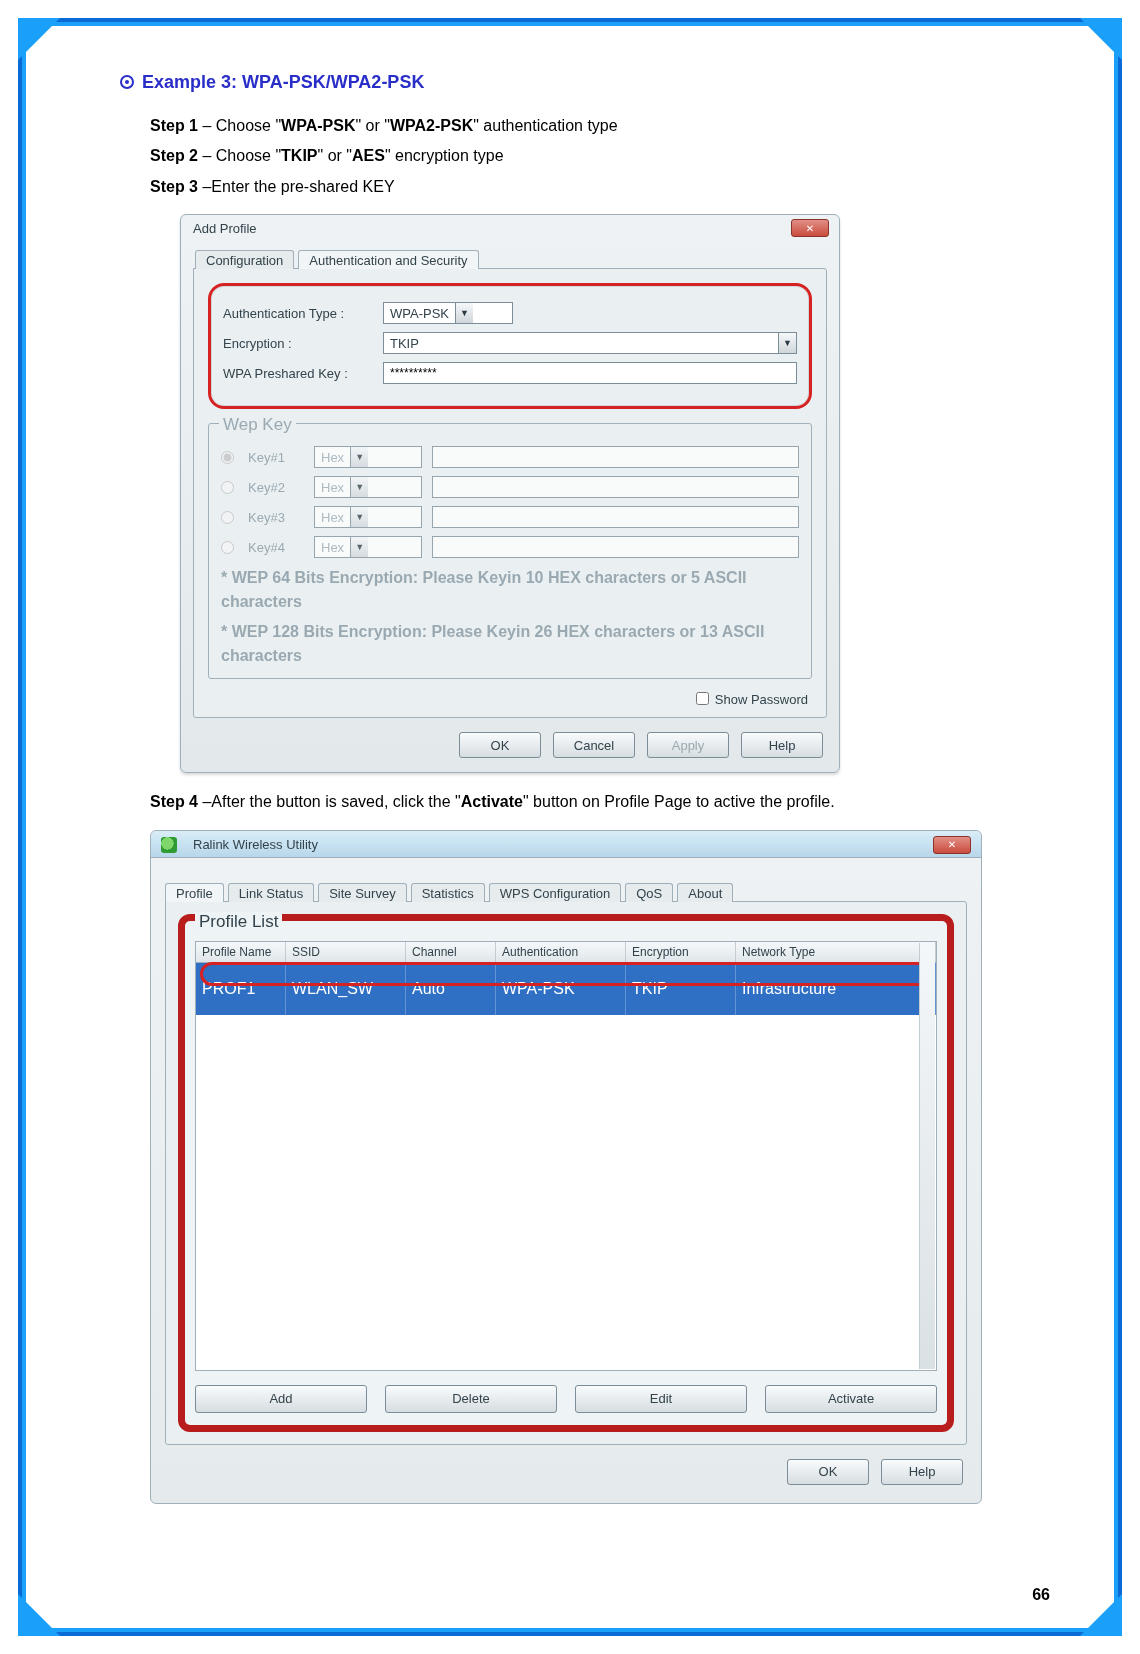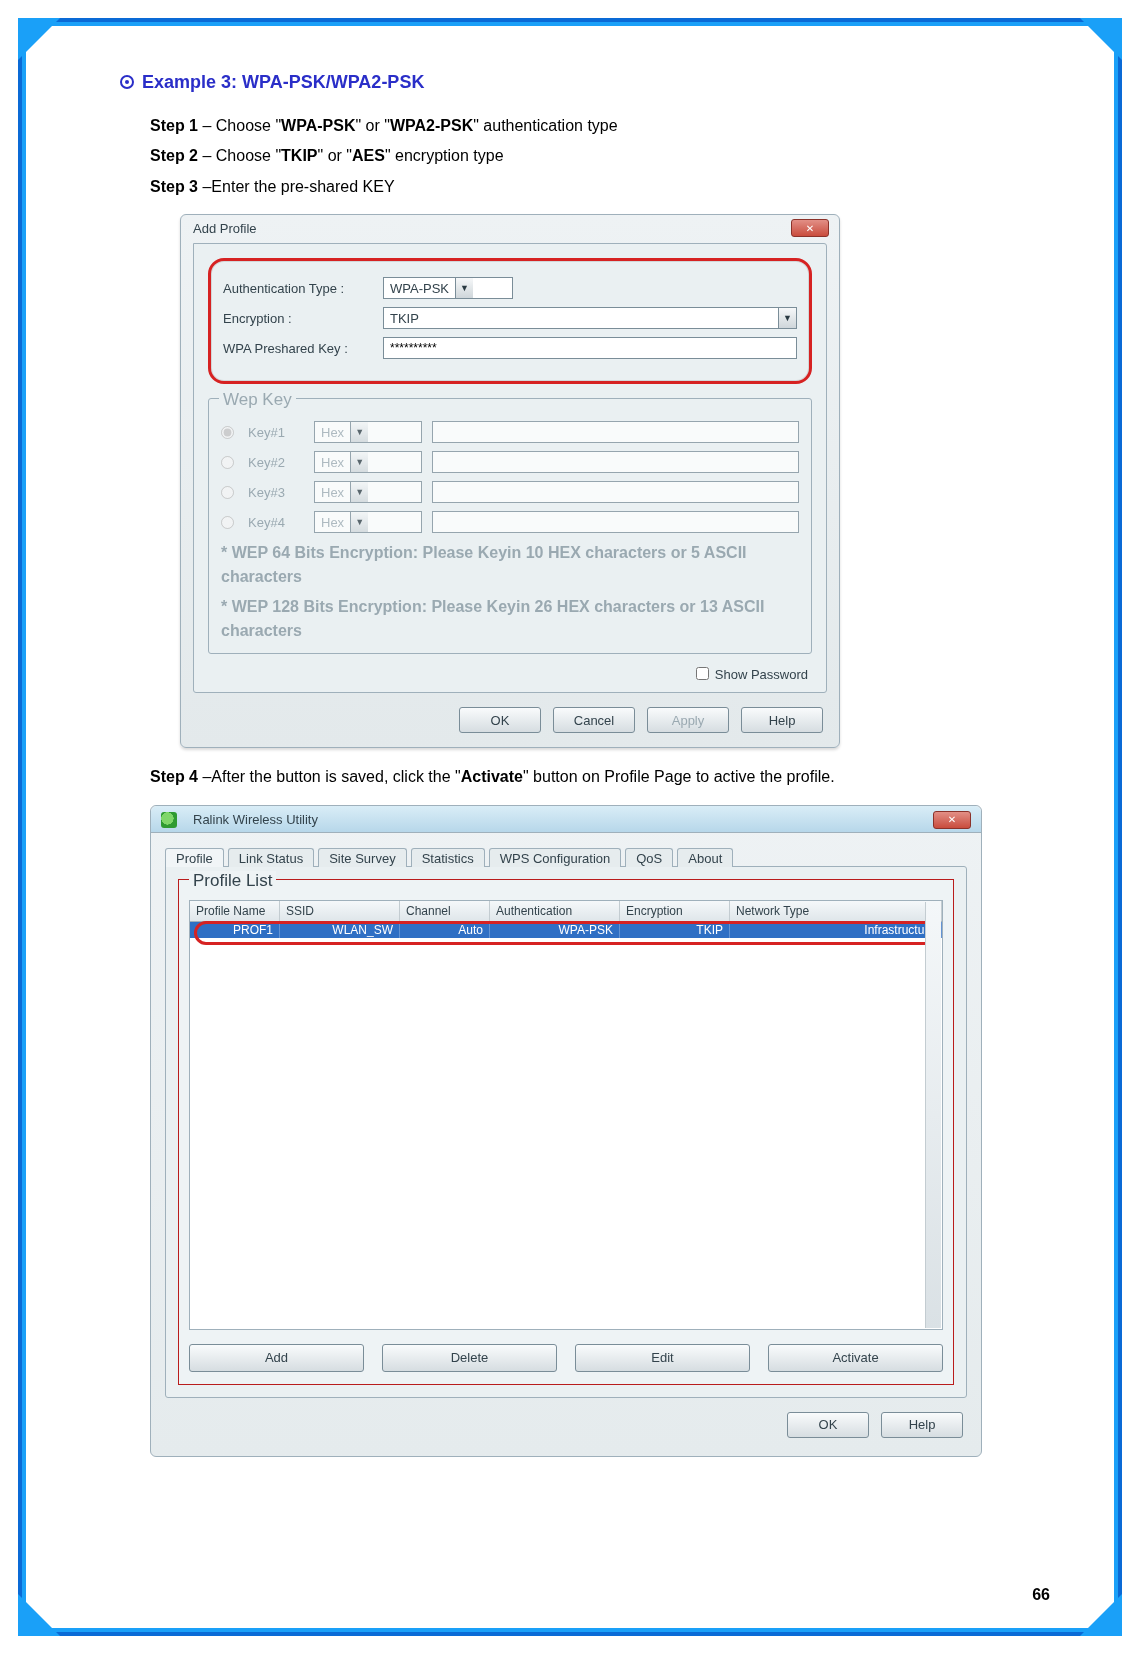--- a/index.html
+++ b/index.html
@@ -219,31 +219,31 @@
   .util-close {
     margin-left: auto;
     width: 38px; height: 18px;
     border-radius: 3px;
     background: linear-gradient(#e28f86,#c94c3d);
     border: 1px solid #8b322a;
     color: #fff; font-size: 10px;
     display: flex; align-items: center; justify-content: center;
   }
   .util-body { padding: 8px 14px 14px; }
-  .util-tabs { display: flex; gap: 4px; font-size: 13px; margin-top: 6px; }
+  .util-tabs { display: flex; gap: 4px; font-size: 13px; margin-top: 16px; }
   .util-tabs .tab { font-size: 13px; }
   .util-panel {
     border: 1px solid #9fb0bb;
     background: #eaf0f2;
     border-radius: 0 3px 3px 3px;
     padding: 12px;
   }
   .profile-list-group {
-    border: 1px solid #b91c1c;
-    border-radius: 0;
+    border: 7px solid #b91c1c;
+    border-radius: 12px;
     position: relative;
     padding: 14px 10px 12px;
     background: #eef3f5;
   }
   .profile-list-group .group-title { background: #eef3f5; color: #33434c; }
 
   .table-wrap {
     position: relative;
     background: #ffffff;
     border: 1px solid #9fb0bb;
@@ -270,21 +270,21 @@
     border: 3px solid #d62222;
     border-radius: 14px;
     pointer-events: none;
   }
   .trow {
     display: grid;
     grid-template-columns: 90px 120px 90px 130px 110px 1fr;
     background: #2f6fc4;
     color: #ffffff;
   }
-  .trow div { padding: 1px 6px; font-size: 12px; border-right: 1px solid rgba(255,255,255,.25); text-align: right; }
+  .trow div { padding: 17px 6px; font-size: 16px; border-right: 1px solid rgba(255,255,255,.25); }
   .scroll-stub {
     position: absolute;
     right: 1px; top: 1px; bottom: 1px; width: 16px;
     background: linear-gradient(#f4f7f9,#dae1e5);
     border-left: 1px solid #c3ccd1;
   }
 
   .profile-buttons {
     display: grid;
     grid-template-columns: repeat(4,1fr);
@@ -326,20 +326,24 @@
   <div class="step">
     <b>Step 3</b><span> –Enter the pre-shared KEY</span>
   </div>
 
   <div class="dialog">
     <div class="dlg-titlebar">
       <span>Add Profile</span>
       <div class="dlg-close">✕</div>
     </div>
     <div class="dlg-body">
+      <div class="tabs">
+        <div class="tab">Configuration</div>
+        <div class="tab active">Authentication and Security</div>
+      </div>
       <div class="tab-panel">
         <div class="highlight-group">
           <div class="field-row">
             <label>Authentication Type :</label>
             <div class="combo" style="width:130px">
               <span>WPA-PSK</span>
               <div class="cb-btn">▼</div>
             </div>
           </div>
           <div class="field-row">

